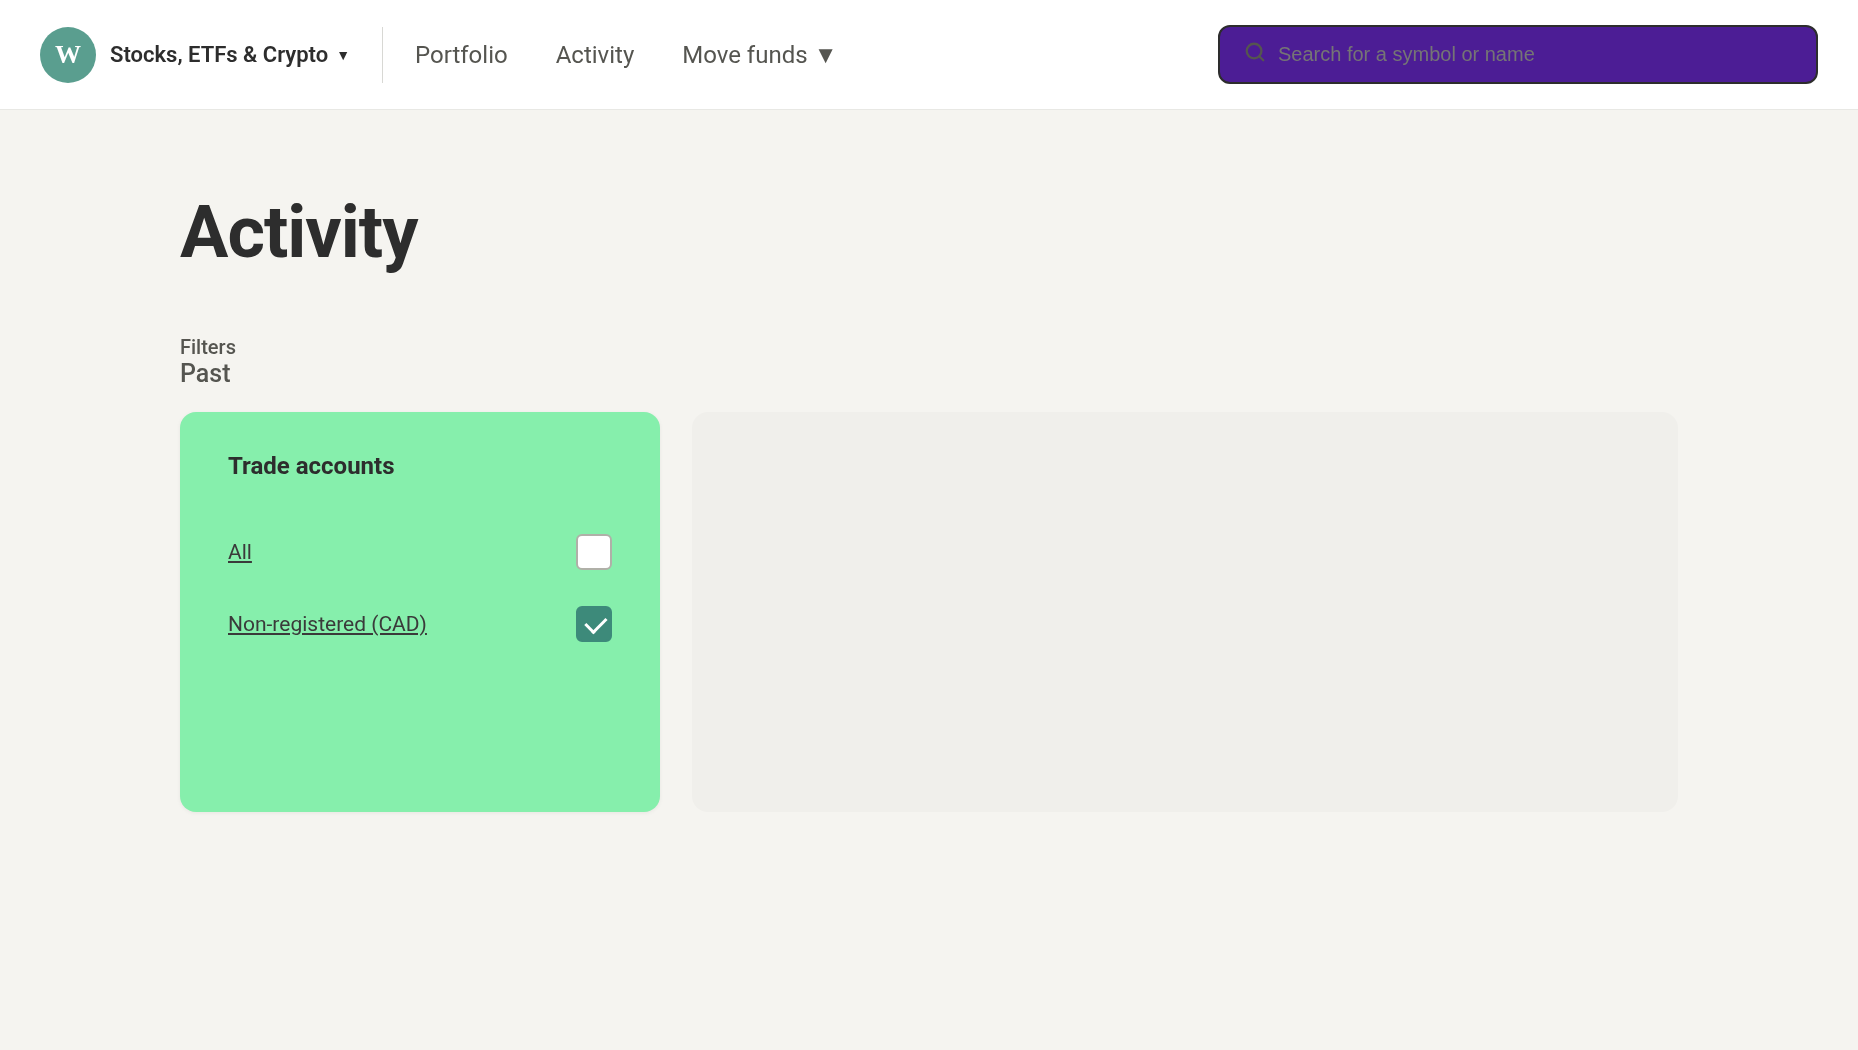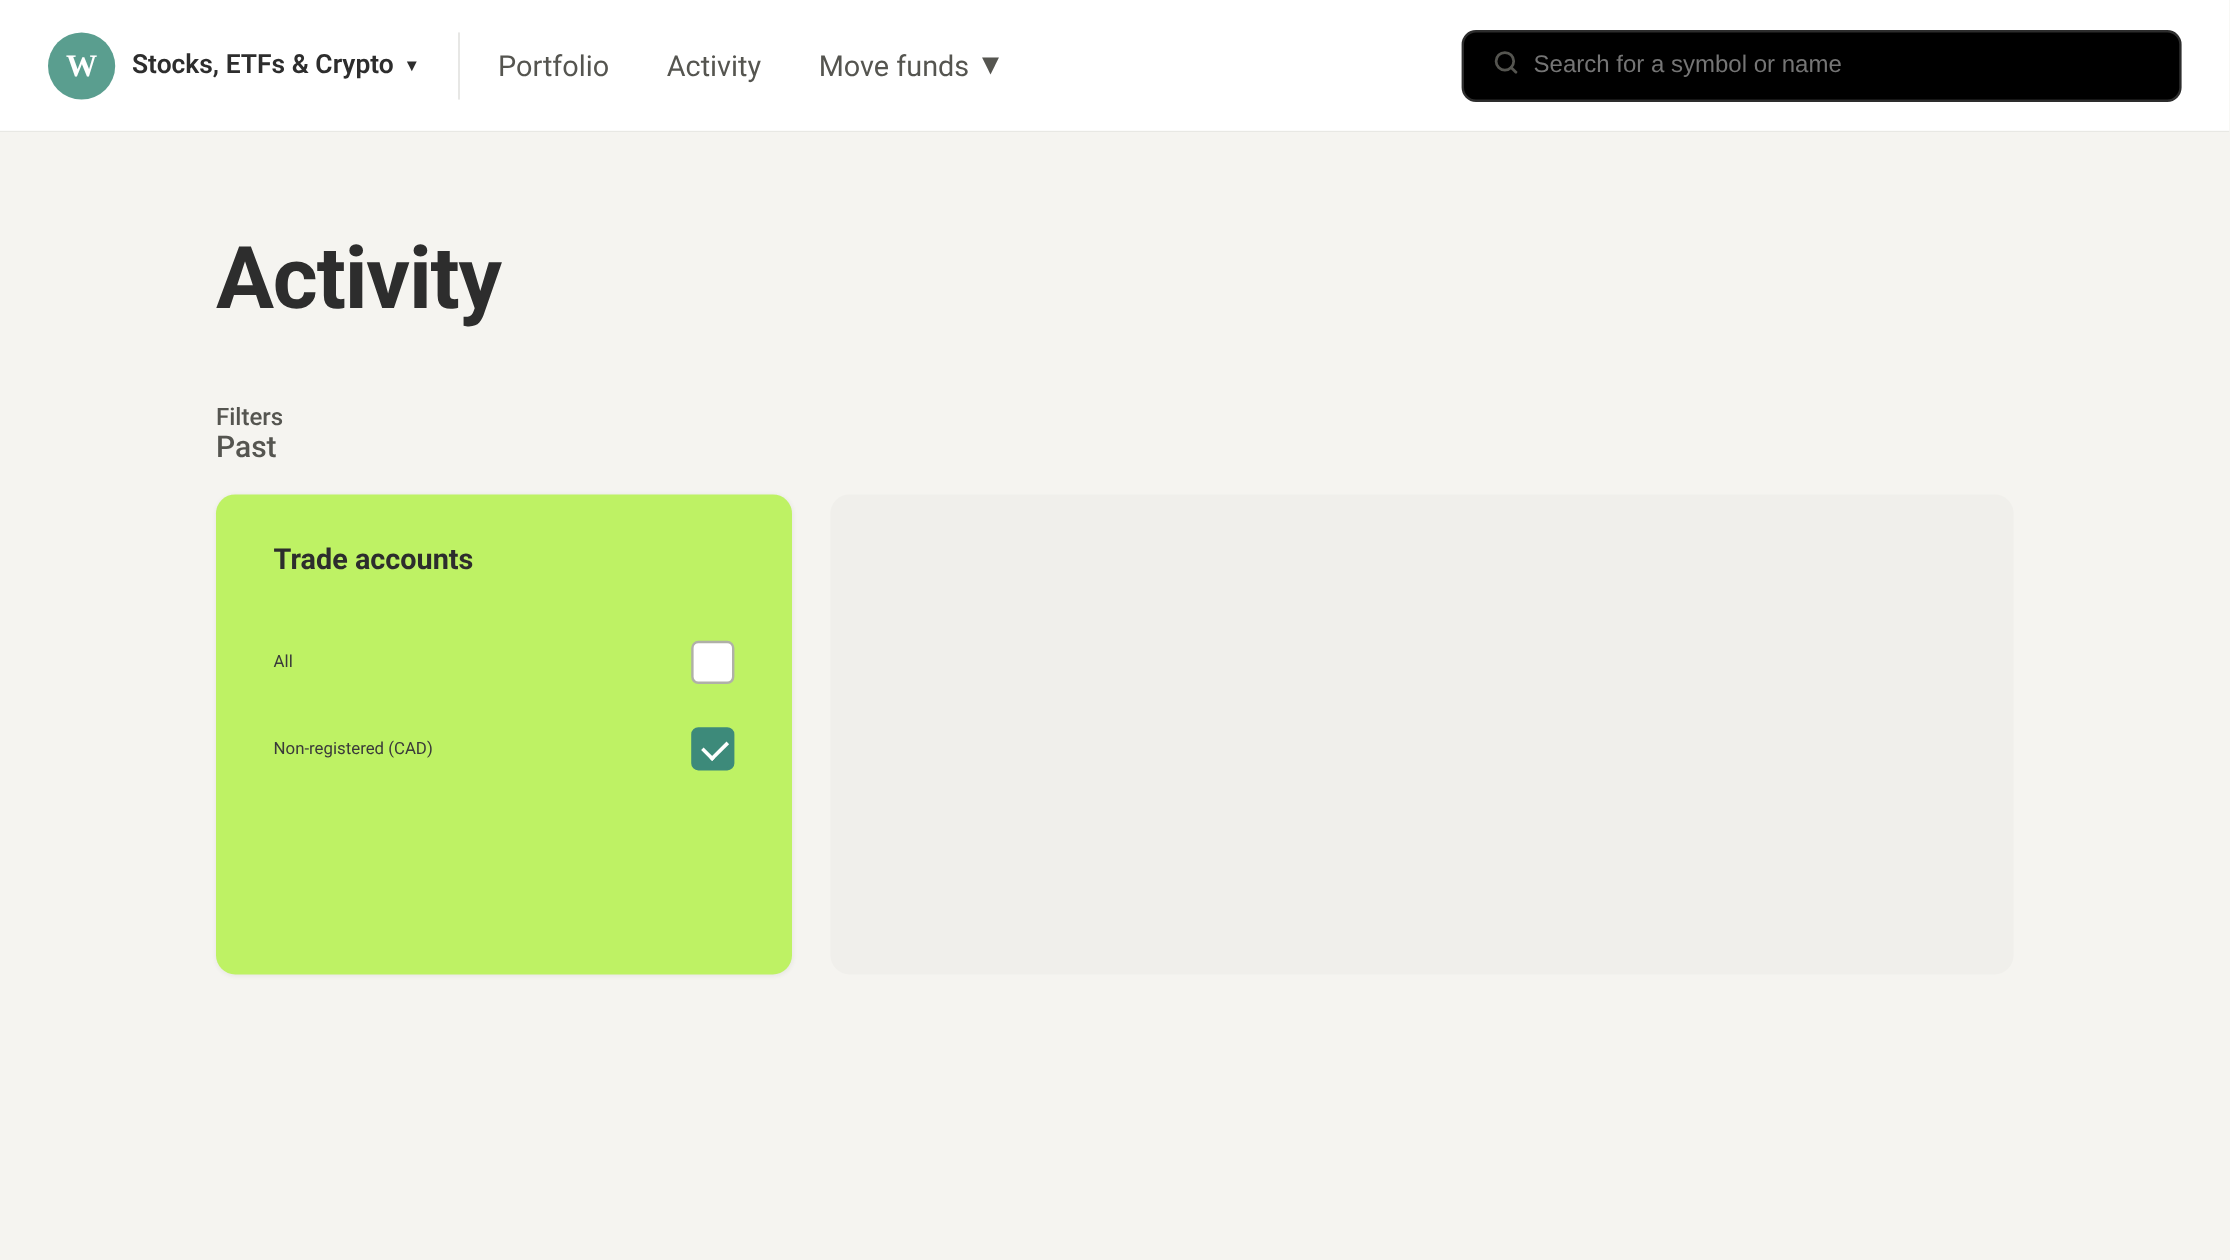--- a/index.html
+++ b/index.html
@@ -87,21 +87,21 @@
       align-items: center;
     }
 
     .search-box {
       display: flex;
       align-items: center;
       border: 2px solid #2d2d2d;
       border-radius: 12px;
       padding: 14px 24px;
       gap: 12px;
-      background: #000000;
+      background: #4c1d95;
       width: 600px;
     }
 
     .search-icon-svg {
       color: #555550;
       font-size: 22px;
       flex-shrink: 0;
     }
 
     .search-input {
@@ -146,21 +146,21 @@
       font-weight: 500;
     }
 
     .content-area {
       display: flex;
       gap: 0;
     }
 
     
     .filter-card {
-      background: #bef264;
+      background: #86efac;
       border-radius: 16px;
       padding: 40px 48px;
       width: 480px;
       flex-shrink: 0;
       box-shadow: 0 1px 4px rgba(0,0,0,0.06);
     }
 
     .filter-card-title {
       font-size: 24px;
       font-weight: 700;
@@ -169,22 +169,23 @@
     }
 
     .filter-item {
       display: flex;
       align-items: center;
       justify-content: space-between;
       padding: 18px 0;
     }
 
     .filter-item-label {
-      font-size: 14px;
+      font-size: 21px;
       color: #3a3a3a;
+      text-decoration: underline;
     }
 
     
     .checkbox-wrapper {
       position: relative;
       width: 36px;
       height: 36px;
       cursor: pointer;
     }
 

